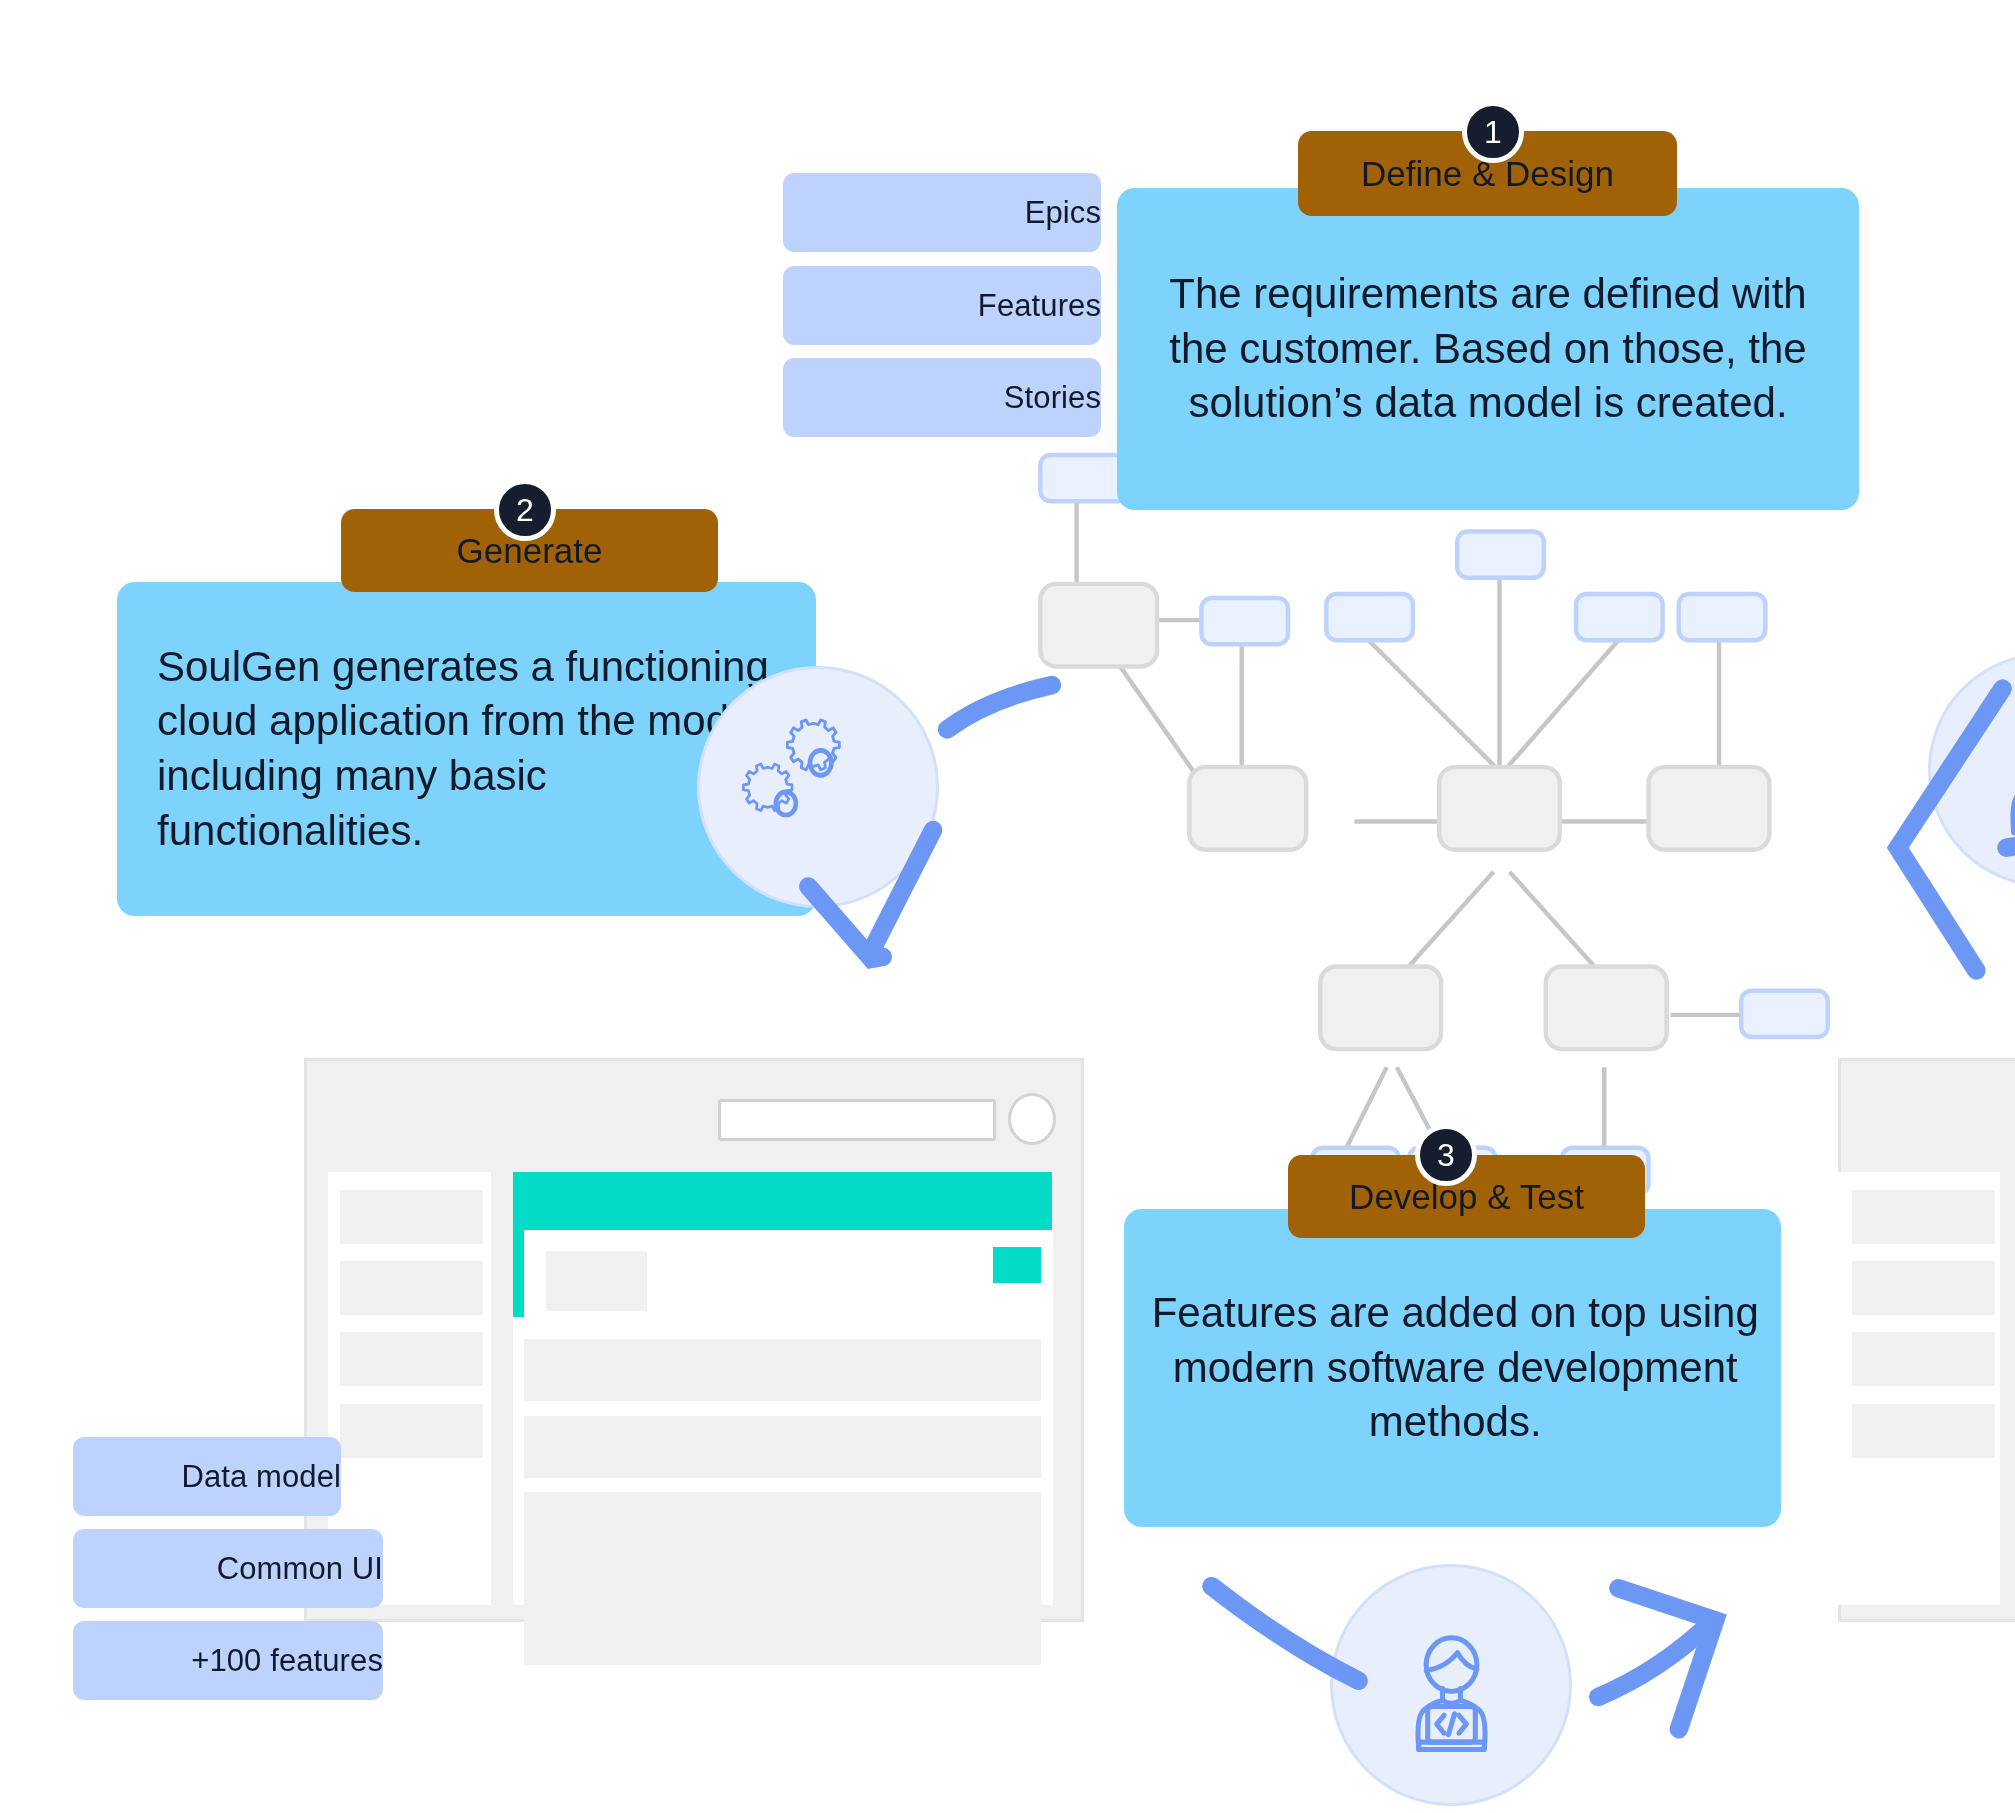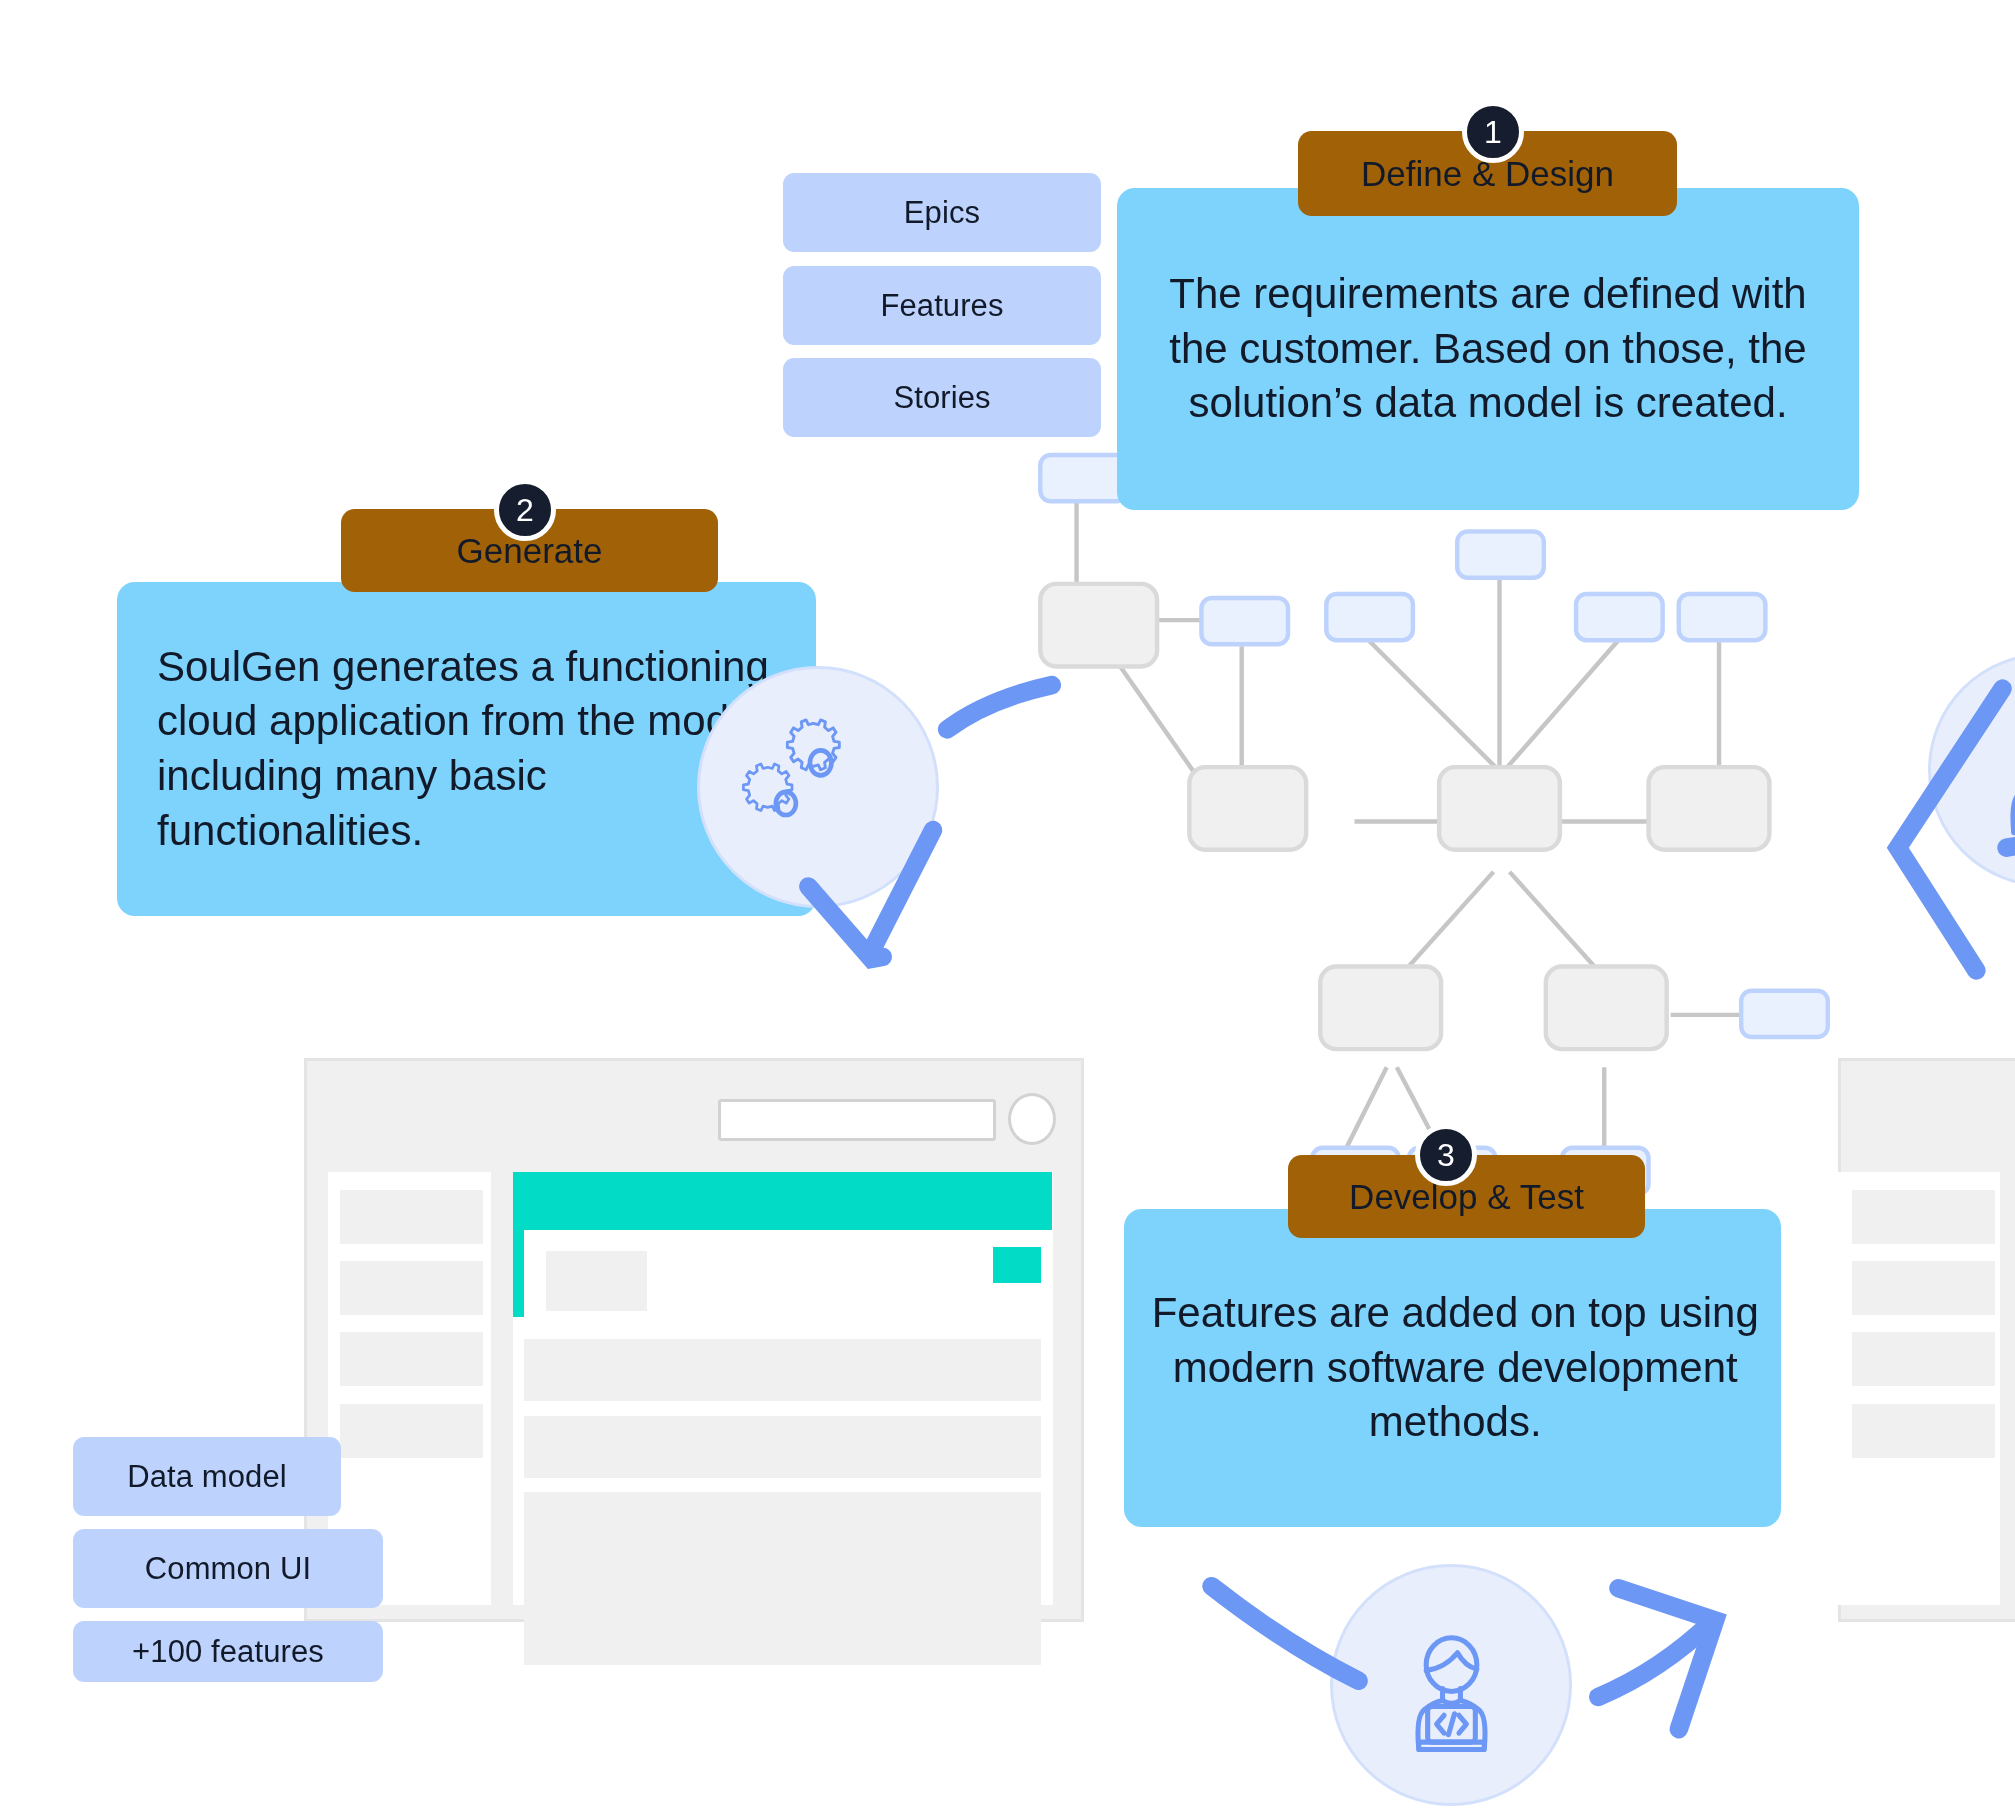--- a/index.html
+++ b/index.html
@@ -6,21 +6,21 @@
   body{
     width:3224px;height:1814px;position:relative;overflow:hidden;
     font-family:"Liberation Sans","DejaVu Sans",sans-serif;
     color:#121a2a;
   }
   .stage{position:absolute;left:0;top:0;width:3224px;height:1814px;}
 
   
   .pill{
     position:absolute;background:#bdd3fd;border-radius:11.3px;
-    display:flex;align-items:center;justify-content:center;
+    display:flex;align-items:center;justify-content:flex-end;
     font-size:31px;color:#121a2a;letter-spacing:0.1px;
   }
   .step-card{position:absolute;}
   .step-head{
     position:absolute;background:#a16207;border-radius:13.7px;
     display:flex;align-items:center;justify-content:center;
     text-align:center;font-size:35px;line-height:1.12;color:#121a2a;
     z-index:6;padding:0 12px;box-sizing:border-box;
   }
   .step-body{
@@ -234,21 +234,21 @@
       <div class="mock-block" style="left:11.3px;top:320px;width:517px;height:173px;"></div>
     </div>
   </div>
 
   <div class="pill" style="left:73px;top:1437px;width:268px;height:79px;">
     <span>Data model</span>
   </div>
   <div class="pill" style="left:73px;top:1529px;width:310px;height:79px;">
     <span>Common UI</span>
   </div>
-  <div class="pill" style="left:73px;top:1621px;width:310px;height:61px;">
+  <div class="pill" style="left:73px;top:1621px;width:310px;height:79px;">
     <span>+100 features</span>
   </div>
 
   <div class="mock" style="left:1838px;top:1058px;width:744px;height:564px;">
 
     <div class="mock-sidebar" style="left:-4px;top:111px;width:163px;height:433px;">
       <div class="mock-navitem" style="left:15.3px;top:18px;width:143px;height:54px;"></div>
       <div class="mock-navitem" style="left:15.3px;top:89px;width:143px;height:54px;"></div>
       <div class="mock-navitem" style="left:15.3px;top:160px;width:143px;height:54px;"></div>
       <div class="mock-navitem" style="left:15.3px;top:232px;width:143px;height:54px;"></div>

